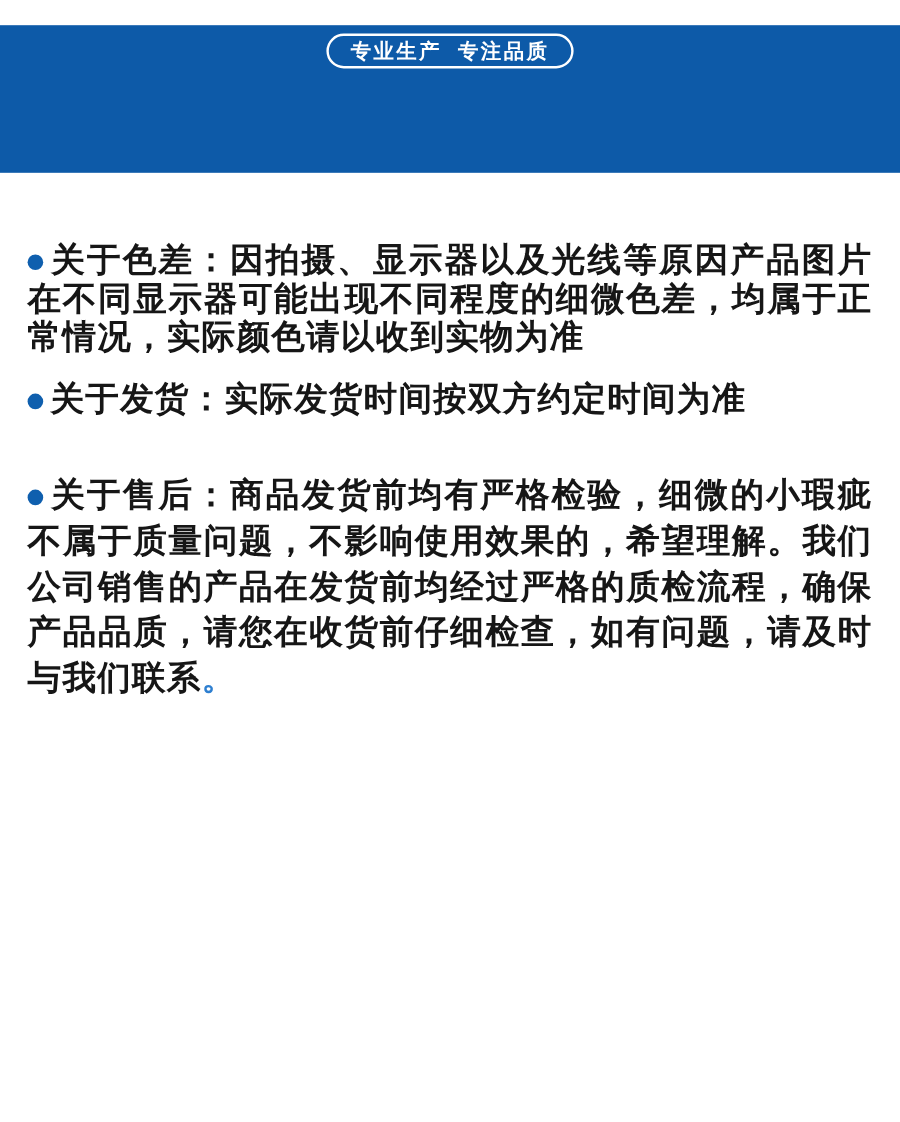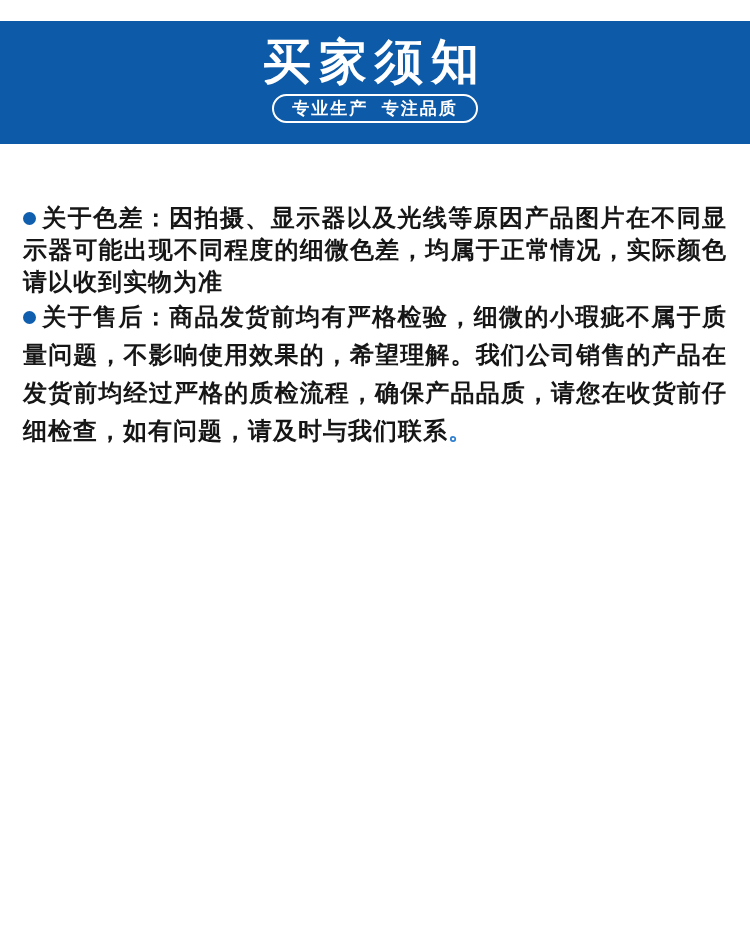--- a/index.html
+++ b/index.html
@@ -43,62 +43,64 @@
     font-weight: bold;
     letter-spacing: 2px;
     white-space: pre;
     color: var(--header_text, #ffffff);
     text-align: right;
   }
   
   .notices { padding: 0 23px; }
   .notice {
     margin: 0;
-    font-size: 24px;
+    font-size: 28px;
     font-weight: bold;
     letter-spacing: 1px;
     text-align: justify;
     color: var(--body_text, #161616);
     font-family: Liberation Serif, serif;
   }
   .notice-1 { margin-top: 58px; line-height: 32px; }
   .notice-2 { margin-top: 42px; line-height: 37px; }
   .notice-3 { margin-top: 19px; line-height: 34px; }
   .notice-4 { margin-top: 37px; line-height: 39px; }
-  .notice-5 { line-height: 38px; }
+  .notice-5 { margin-top: 44px; line-height: 38px; }
   .bullet {
     display: inline-block;
     width: 13px;
     height: 13px;
     border-radius: 50%;
     background: var(--bullet, #0f5fae);
     margin-right: 6px;
     vertical-align: 1px;
   }
   .blue-period { color: var(--blue_period, #2e7fd0); }
 </style>
 </head>
 <body>
 
 <div class="page">
 
   <header class="banner">
-    <h1 class="title">买家须知</h1>
     <div class="pill">
       <span class="pill-text">专业生产  专注品质</span>
     </div>
   </header>
 
   <section class="notices">
 
     <p class="notice notice-1">
       <span class="bullet"></span><span>关于色差：</span><span>因拍摄、显示器以及光线等原因产品图片在不同显示器可能出现不同程度的细微色差，均属于正常情况，实际颜色请以收到实物为准</span>
     </p>
 
 
+    <p class="notice notice-3">
+      <span class="bullet"></span><span>关于发货：</span><span>实际发货时间按双方约定时间为准</span>
+    </p>
 
 
     <p class="notice notice-5">
       <span class="bullet"></span><span>关于售后：</span><span>商品发货前均有严格检验，细微的小瑕疵不属于质量问题，不影响使用效果的，希望理解。我们公司销售的产品在发货前均经过严格的质检流程，确保产品品质，请您在收货前仔细检查，如有问题，请及时与我们联系</span><span class="blue-period">。</span>
     </p>
 
   </section>
 
 </div>
 

